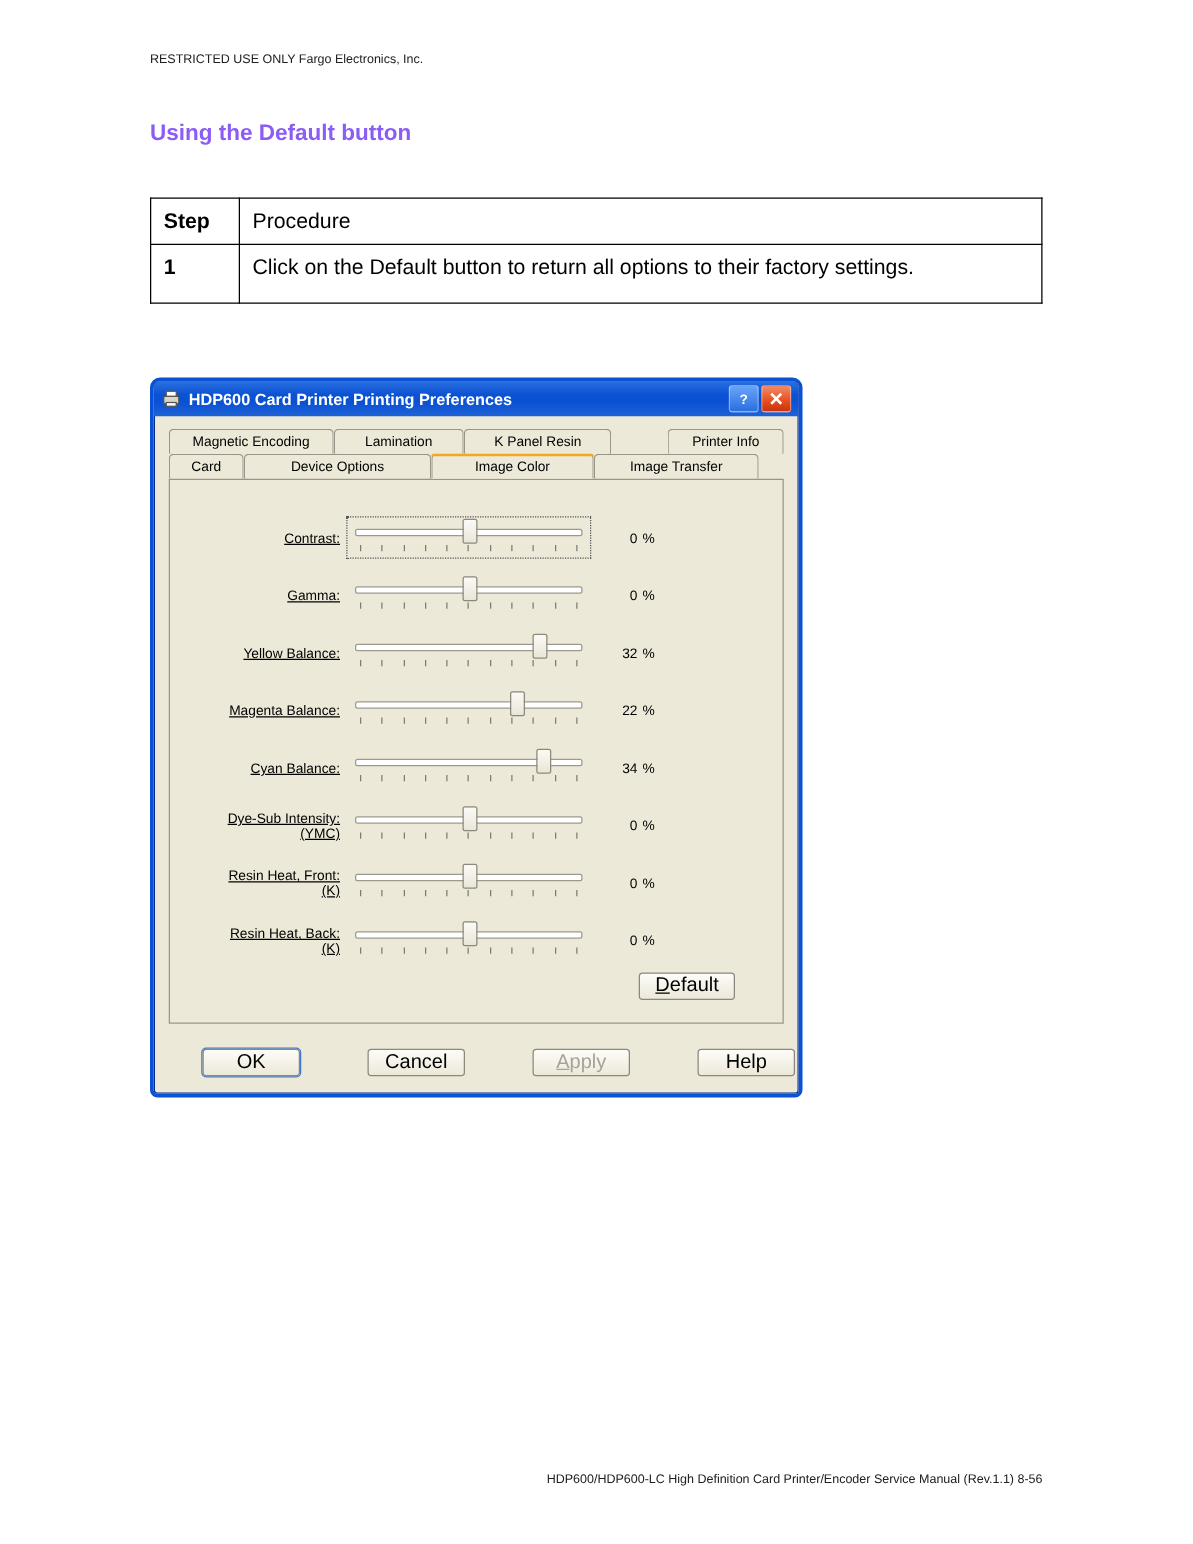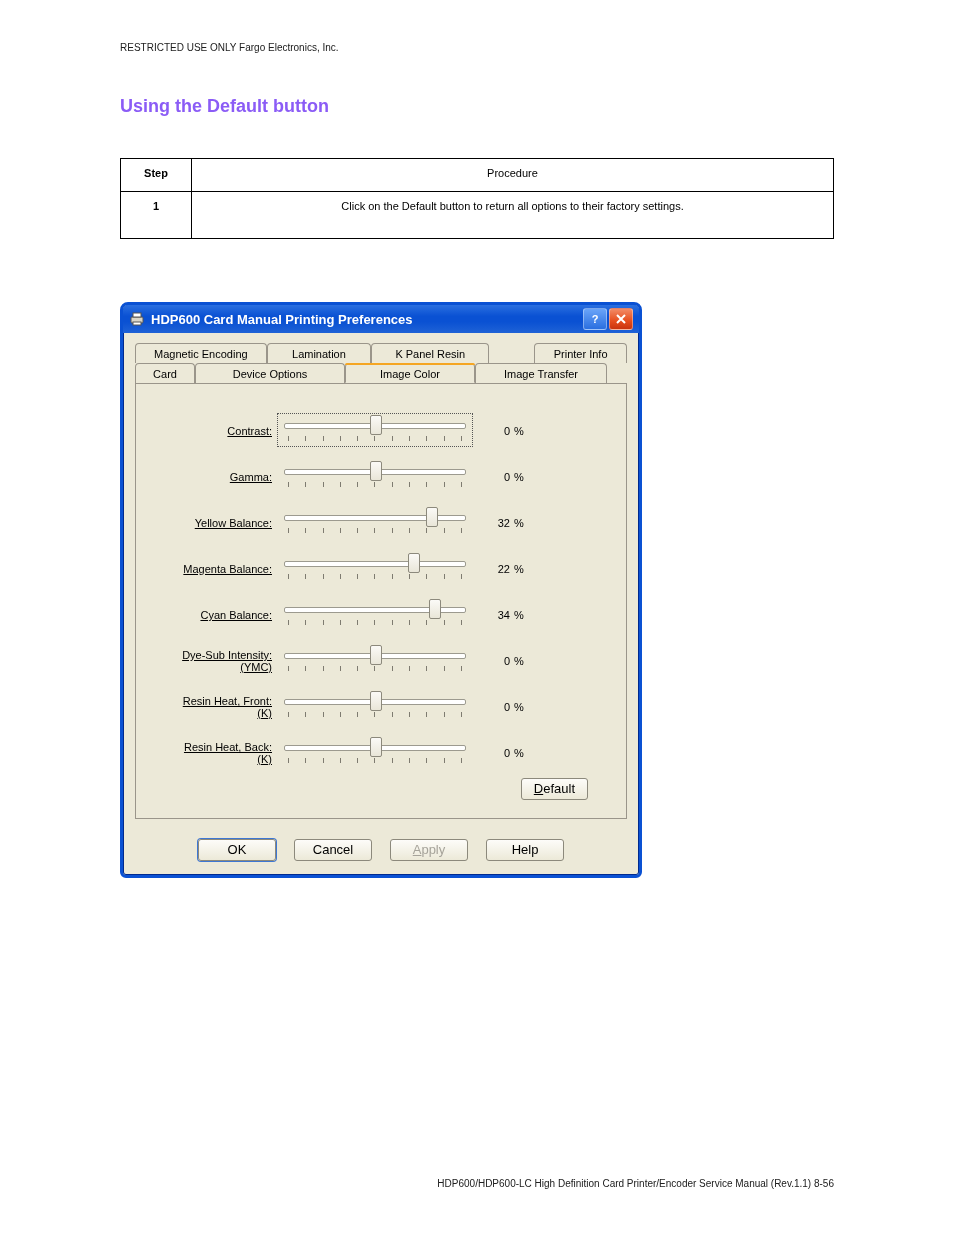--- a/index.html
+++ b/index.html
@@ -31,22 +31,21 @@
     font-weight: bold;
     color: #8b5cf6;
   }
   
   .doc-table {
     position: absolute;
     top: 158px;
     left: 120px;
     width: 714px;
     border-collapse: collapse;
-    font-size: 11px;
-    text-align: center;
+    font-size: 17px;
   }
   .doc-table td {
     border: 1px solid #000;
     padding: 8px 10px;
     vertical-align: top;
   }
   .doc-table td.step {
     width: 50px;
     font-weight: bold;
   }
@@ -239,25 +238,26 @@
 
   .default-row {
     text-align: right;
     padding-right: 20px;
     padding-top: 2px;
   }
   .btn {
     background: linear-gradient(#fdfcf9, #ece9d8);
     border: 1px solid #8c897c;
     border-radius: 3px;
-    font-size: 13px;
+    font-size: 16px;
     height: 22px;
     line-height: 20px;
     padding: 0 12px;
     cursor: default;
+    margin-left: 36px;
   }
   .btn .al { text-decoration: underline; }
 
   .dialog-footer {
     position: absolute;
     bottom: 14px;
     left: 0; right: 0;
     display: flex;
     justify-content: center;
     gap: 18px;
@@ -305,21 +305,21 @@
 
   <div class="dialog">
     <div class="titlebar">
       <span class="app-icon">
         <svg width="16" height="16" viewBox="0 0 16 16">
           <rect x="2" y="6" width="12" height="6" rx="1" fill="#d9d5c8" stroke="#555"></rect>
           <rect x="4" y="2" width="8" height="4" fill="#fff" stroke="#555"></rect>
           <rect x="4" y="11" width="8" height="3" fill="#fff" stroke="#555"></rect>
         </svg>
       </span>
-      <span class="title-text">HDP600 Card Manual Printing Preferences</span>
+      <span class="title-text">HDP600 Card Printer Printing Preferences</span>
       <span class="ctl-buttons">
         <span class="ctl-btn">
           <svg width="12" height="12" viewBox="0 0 12 12">
             <text x="6" y="10" text-anchor="middle" font-size="11" font-weight="bold" fill="#fff">?</text>
           </svg>
         </span>
         <span class="ctl-btn close">
           <svg width="12" height="12" viewBox="0 0 12 12">
             <path d="M2 2 L10 10 M10 2 L2 10" stroke="#fff" stroke-width="2"></path>
           </svg>

